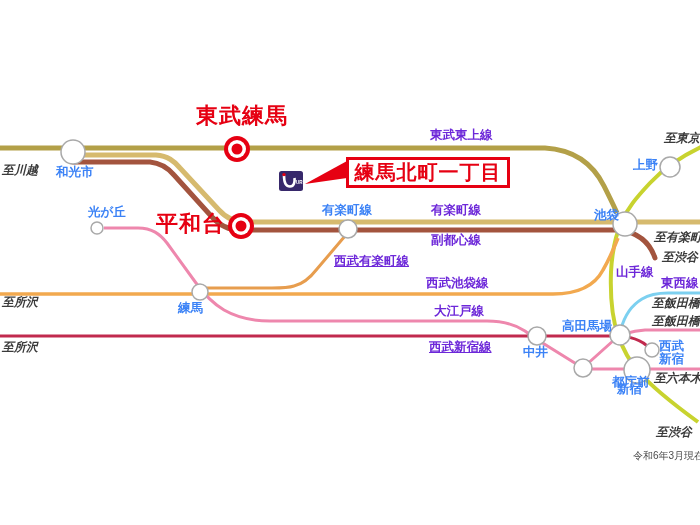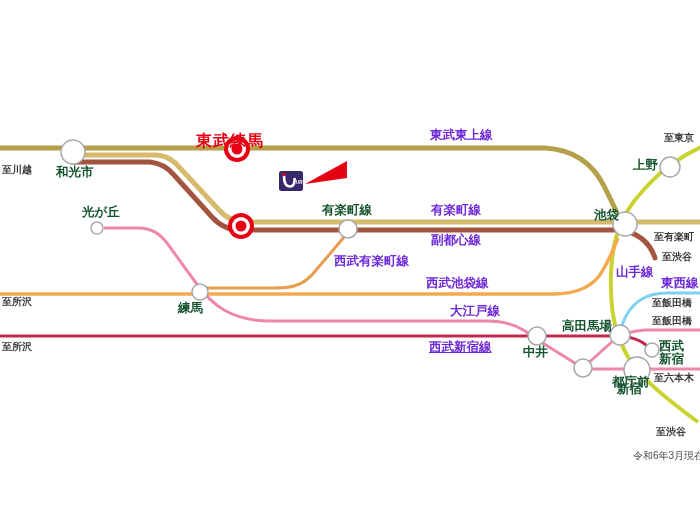--- a/index.html
+++ b/index.html
@@ -2,24 +2,24 @@
 <html><head>
 <meta charset="utf-8">
 <style>
   html,body{margin:0;padding:0;background:#fff;}
   .map{
     position:relative;width:700px;height:525px;background:#ffffff;overflow:hidden;
     font-family:"Liberation Sans","DejaVu Sans",sans-serif;
   }
   .map svg{position:absolute;left:0;top:0;}
   .lbl{position:absolute;white-space:nowrap;line-height:1.1;}
-  .station{font-size:12.5px;font-weight:700;color:#14532d;}
-  .dest{font-size:10px;font-weight:700;color:#3a3a3a;}
+  .station{font-size:12.5px;font-weight:700;color:#3b82f6;}
+  .dest{font-size:12px;font-weight:700;color:#3a3a3a;font-style:italic;}
   .linename{font-size:12.5px;font-weight:700;color:#6d28d9;}
-  .hl-station{font-size:16px;font-weight:700;color:#e60012;letter-spacing:1px;margin-top:28px;}
+  .hl-station{font-size:22px;font-weight:700;color:#e60012;letter-spacing:1px;}
   .callout{
     position:absolute;left:346px;top:157px;width:158px;height:25px;
     border:3px solid #e60012;background:#fff;display:flex;align-items:center;justify-content:center;
   }
   .callout span{font-size:20px;font-weight:700;color:#e60012;letter-spacing:1px;}
   .footer{font-size:10px;font-weight:400;color:#4a4a4a;}
 </style>
 </head>
 <body>
 
@@ -85,40 +85,44 @@
   <div class="lbl dest" style="left:654px;top:231px;">至有楽町</div>
   <div class="lbl dest" style="left:662px;top:251px;">至渋谷</div>
   <div class="lbl dest" style="left:652px;top:297px;">至飯田橋</div>
   <div class="lbl dest" style="left:652px;top:315px;">至飯田橋</div>
   <div class="lbl dest" style="left:654px;top:372px;">至六本木</div>
   <div class="lbl dest" style="left:656px;top:426px;">至渋谷</div>
   <div class="lbl dest" style="left:2px;top:296px;">至所沢</div>
   <div class="lbl dest" style="left:2px;top:341px;">至所沢</div>
 
   <div class="lbl station" style="left:56px;top:166px;">和光市</div>
-  <div class="lbl station" style="left:82px;top:206px;">光が丘</div>
+  <div class="lbl station" style="left:88px;top:206px;">光が丘</div>
   <div class="lbl station" style="left:322px;top:204px;">有楽町線</div>
   <div class="lbl station" style="left:594px;top:209px;">池袋</div>
   <div class="lbl station" style="left:633px;top:159px;">上野</div>
   <div class="lbl station" style="left:178px;top:302px;">練馬</div>
   <div class="lbl station" style="left:523px;top:346px;">中井</div>
   <div class="lbl station" style="left:562px;top:320px;">高田馬場</div>
   <div class="lbl station" style="left:564px;top:376px;margin-left:48px;">都庁前</div>
   <div class="lbl station" style="left:617px;top:383px;">新宿</div>
   <div class="lbl station" style="left:659px;top:340px;">西武</div>
   <div class="lbl station" style="left:659px;top:353px;">新宿</div>
 
   <div class="lbl linename" style="left:430px;top:129px;">東武東上線</div>
   <div class="lbl linename" style="left:431px;top:204px;">有楽町線</div>
   <div class="lbl linename" style="left:431px;top:234px;">副都心線</div>
-  <div class="lbl linename" style="left:334px;top:255px;">西武有楽町線</div>
+  <div class="lbl linename" style="left:334px;top:255px;text-decoration:underline;">西武有楽町線</div>
   <div class="lbl linename" style="left:426px;top:277px;">西武池袋線</div>
-  <div class="lbl linename" style="left:434px;top:305px;margin-left:16px;">大江戸線</div>
+  <div class="lbl linename" style="left:434px;top:305px;">大江戸線</div>
   <div class="lbl linename" style="left:429px;top:341px;text-decoration:underline;">西武新宿線</div>
   <div class="lbl linename" style="left:616px;top:266px;">山手線</div>
   <div class="lbl linename" style="left:661px;top:277px;">東西線</div>
 
   <div class="lbl hl-station" style="left:196px;top:104px;">東武練馬</div>
+  <div class="lbl hl-station" style="left:156px;top:212px;">平和台</div>
 
+  <div class="callout">
+    <span>練馬北町一丁目</span>
+  </div>
 
   <div class="lbl footer" style="left:633px;top:450px;">令和6年3月現在</div>
 
 </div>
 
 </body></html>

